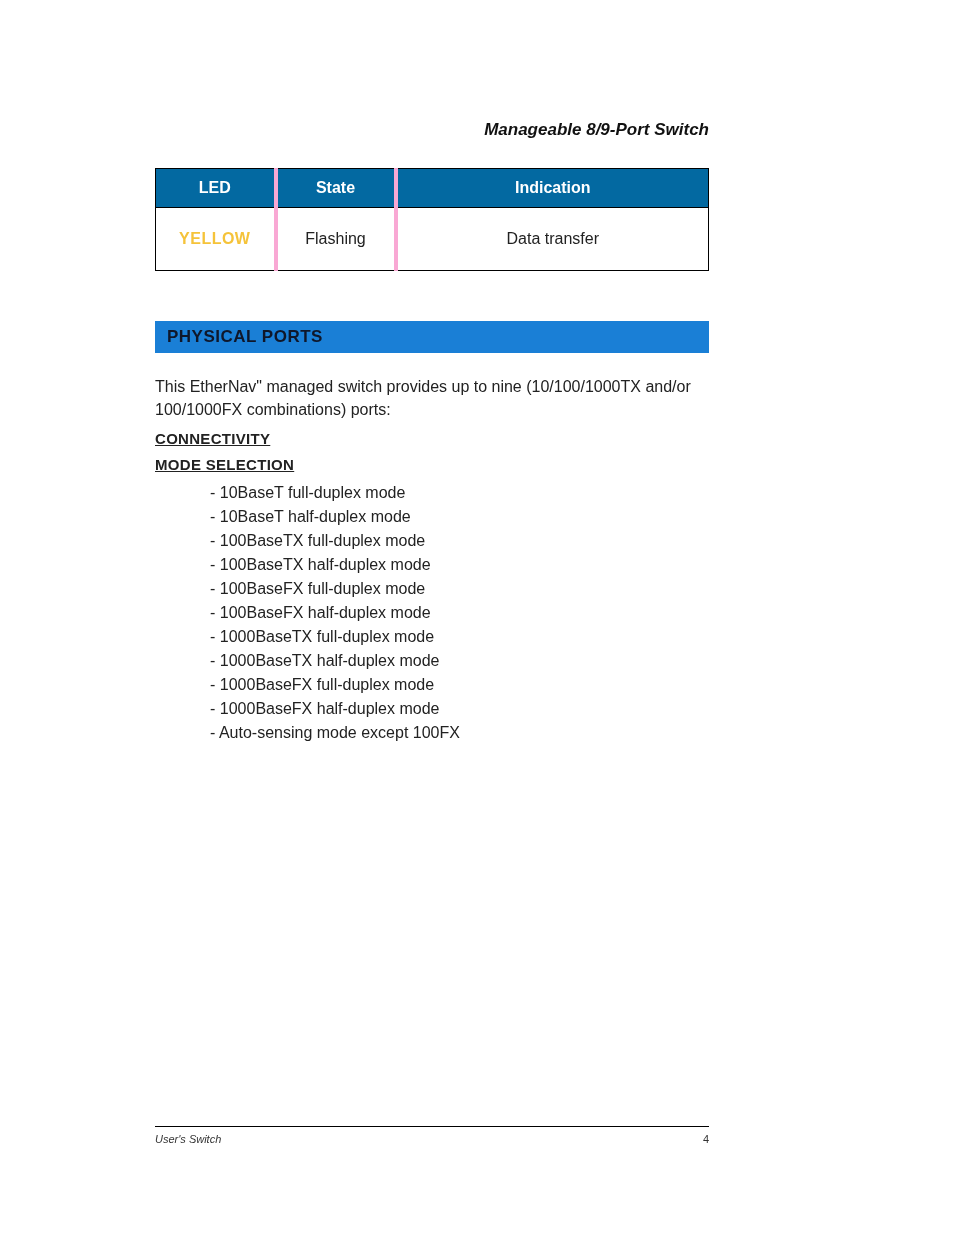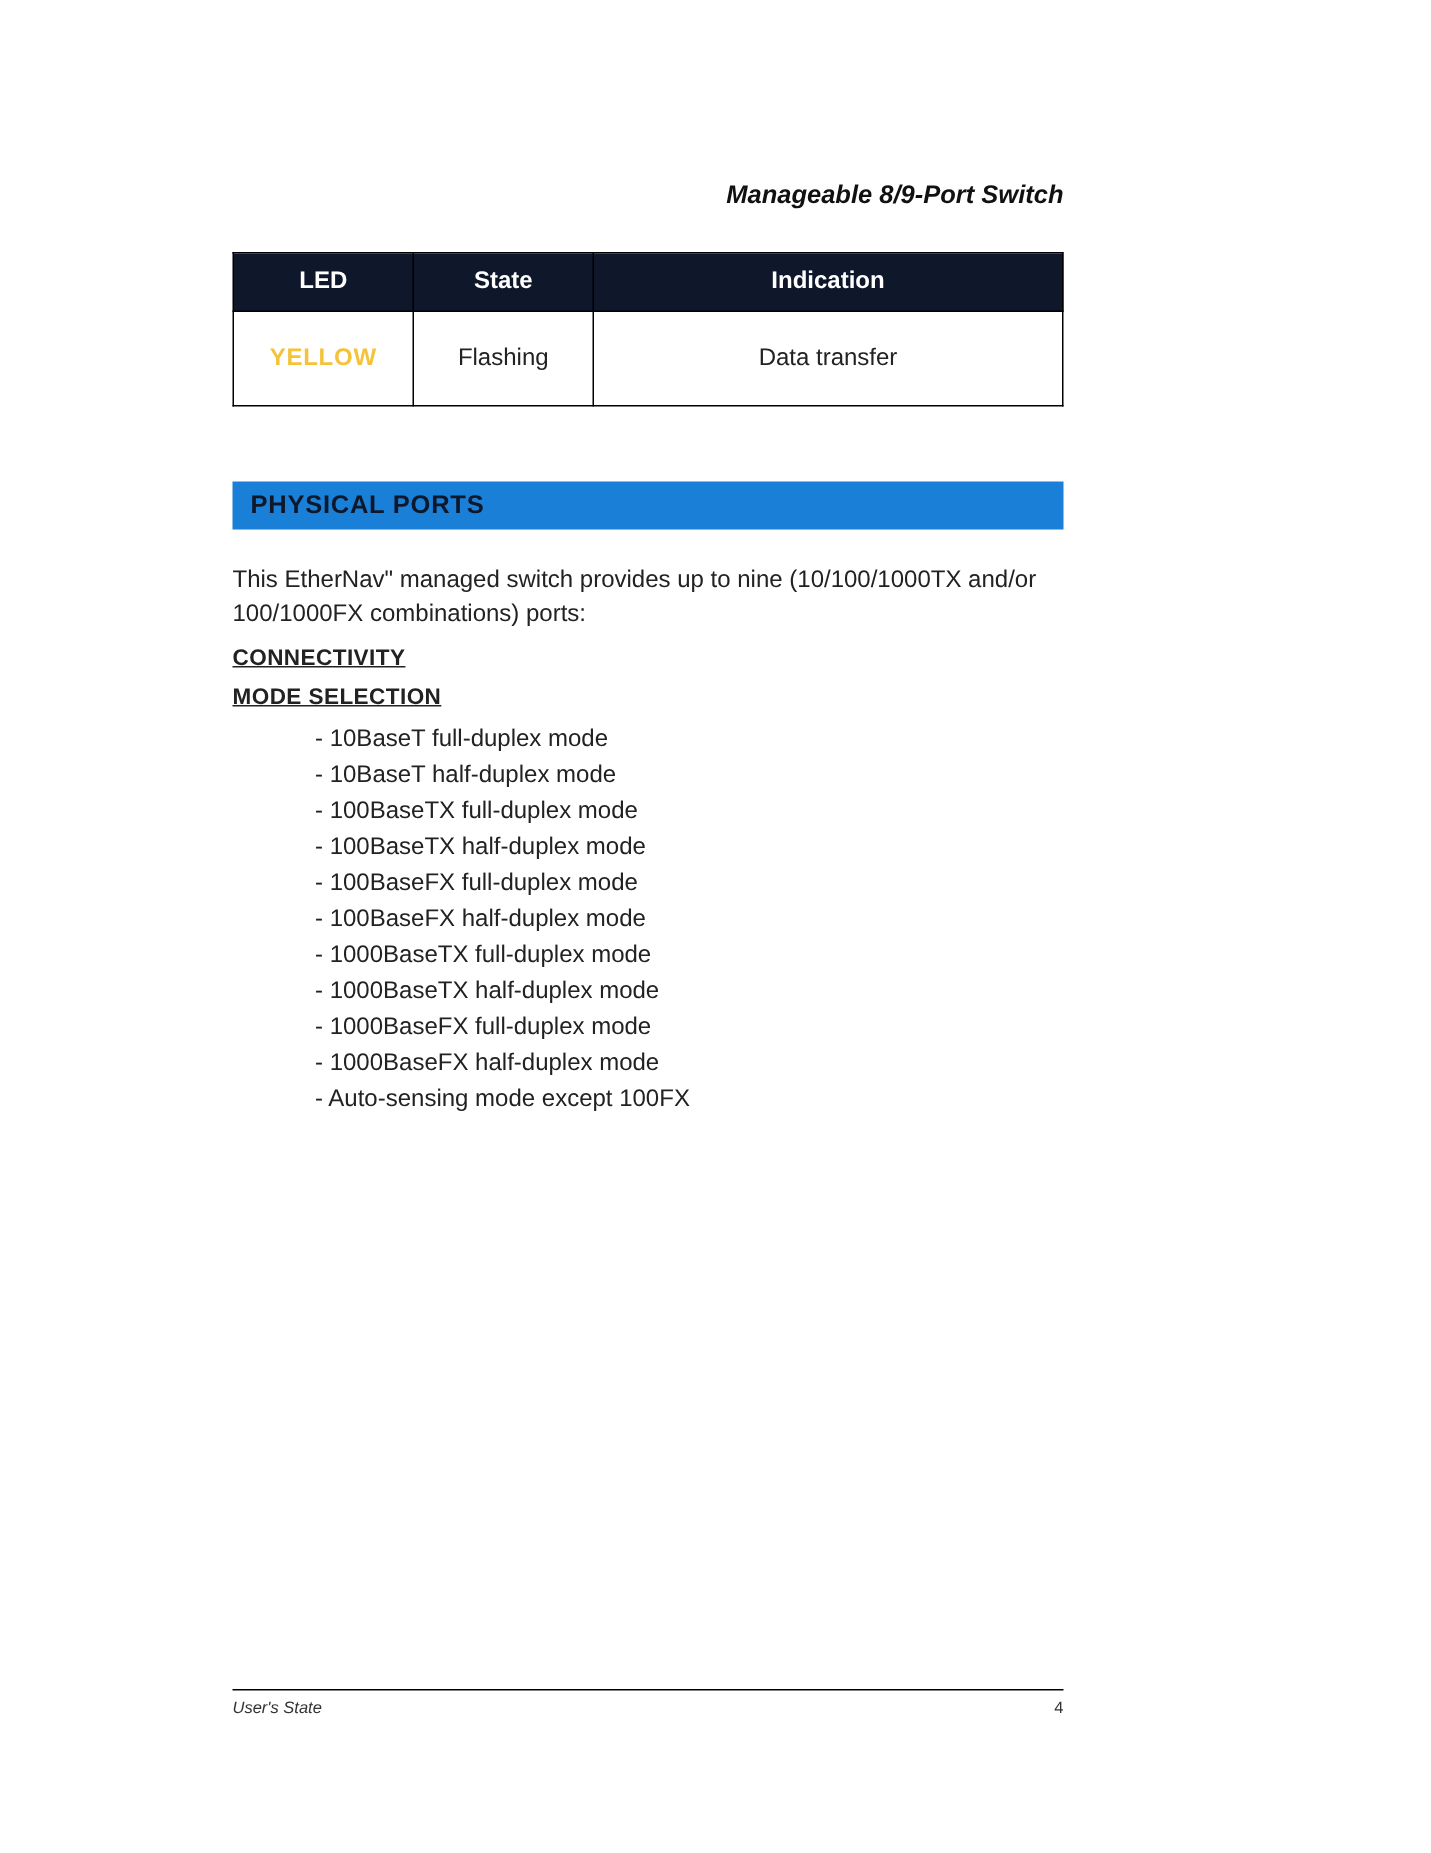--- a/index.html
+++ b/index.html
@@ -3,23 +3,23 @@
 <meta charset="utf-8">
 <style>
   * { box-sizing: border-box; margin: 0; padding: 0; }
   html, body { width: 954px; height: 1235px; background: #fff; font-family: "Segoe UI", "Helvetica Neue", Arial, sans-serif; color: #222; }
   .page { position: relative; width: 864px; height: 1235px; padding: 120px 155px 0 155px; }
   .doc-title { text-align: right; font-style: italic; font-weight: 700; font-size: 17px; margin-bottom: 28px; color: #111; }
   table.led { width: 100%; border-collapse: collapse; table-layout: fixed; }
   table.led col.c1 { width: 120px; }
   table.led col.c2 { width: 120px; }
   table.led col.c3 { width: auto; }
-  table.led th { background: #0f172a; color: #fff; font-weight: 700; font-size: 16px; padding: 10px 8px; border: 1px solid #000; }
+  table.led th { background: #0369a1; color: #fff; font-weight: 700; font-size: 16px; padding: 10px 8px; border: 1px solid #000; }
   table.led td { border: 1px solid #000; padding: 22px 10px; text-align: center; font-size: 16px; color: #222; }
-  table.led th + th, table.led td + td { border-left: 1px solid #f9a8d4; }
+  table.led th + th, table.led td + td { border-left: 4px solid #f9a8d4; }
   .led-green { color: #1a7fd6; font-weight: 700; letter-spacing: 0.5px; }
   .led-yellow { color: #f5c33a; font-weight: 700; letter-spacing: 0.5px; }
   .section-bar { margin-top: 50px; background: #1a7fd6; color: #0f172a; font-weight: 700; font-size: 17px; padding: 6px 12px; letter-spacing: 0.5px; }
   .body-text { margin-top: 22px; font-size: 16px; line-height: 1.45; color: #222; }
   .sub-heading { margin-top: 9px; font-weight: 700; font-size: 15px; letter-spacing: 0.3px; text-decoration: underline; }
   ul.dash { list-style: none; margin-top: 8px; margin-left: 55px; }
   ul.dash li { font-size: 16px; line-height: 1.5; color: #222; }
   ul.dash li::before { content: "- "; }
   .footer { position: absolute; left: 155px; right: 155px; bottom: 90px; border-top: 1px solid #000; padding-top: 6px; display: flex; justify-content: space-between; font-size: 11px; color: #333; font-style: italic; }
   .footer .pnum { font-style: normal; }
@@ -67,16 +67,16 @@
     <li>100BaseFX full-duplex mode</li>
     <li>100BaseFX half-duplex mode</li>
     <li>1000BaseTX full-duplex mode</li>
     <li>1000BaseTX half-duplex mode</li>
     <li>1000BaseFX full-duplex mode</li>
     <li>1000BaseFX half-duplex mode</li>
     <li>Auto-sensing mode except 100FX</li>
   </ul>
 
   <div class="footer">
-    <span>User's State</span>
+    <span>User's Switch</span>
     <span class="pnum">4</span>
   </div>
 </div>
 
 </body></html>

